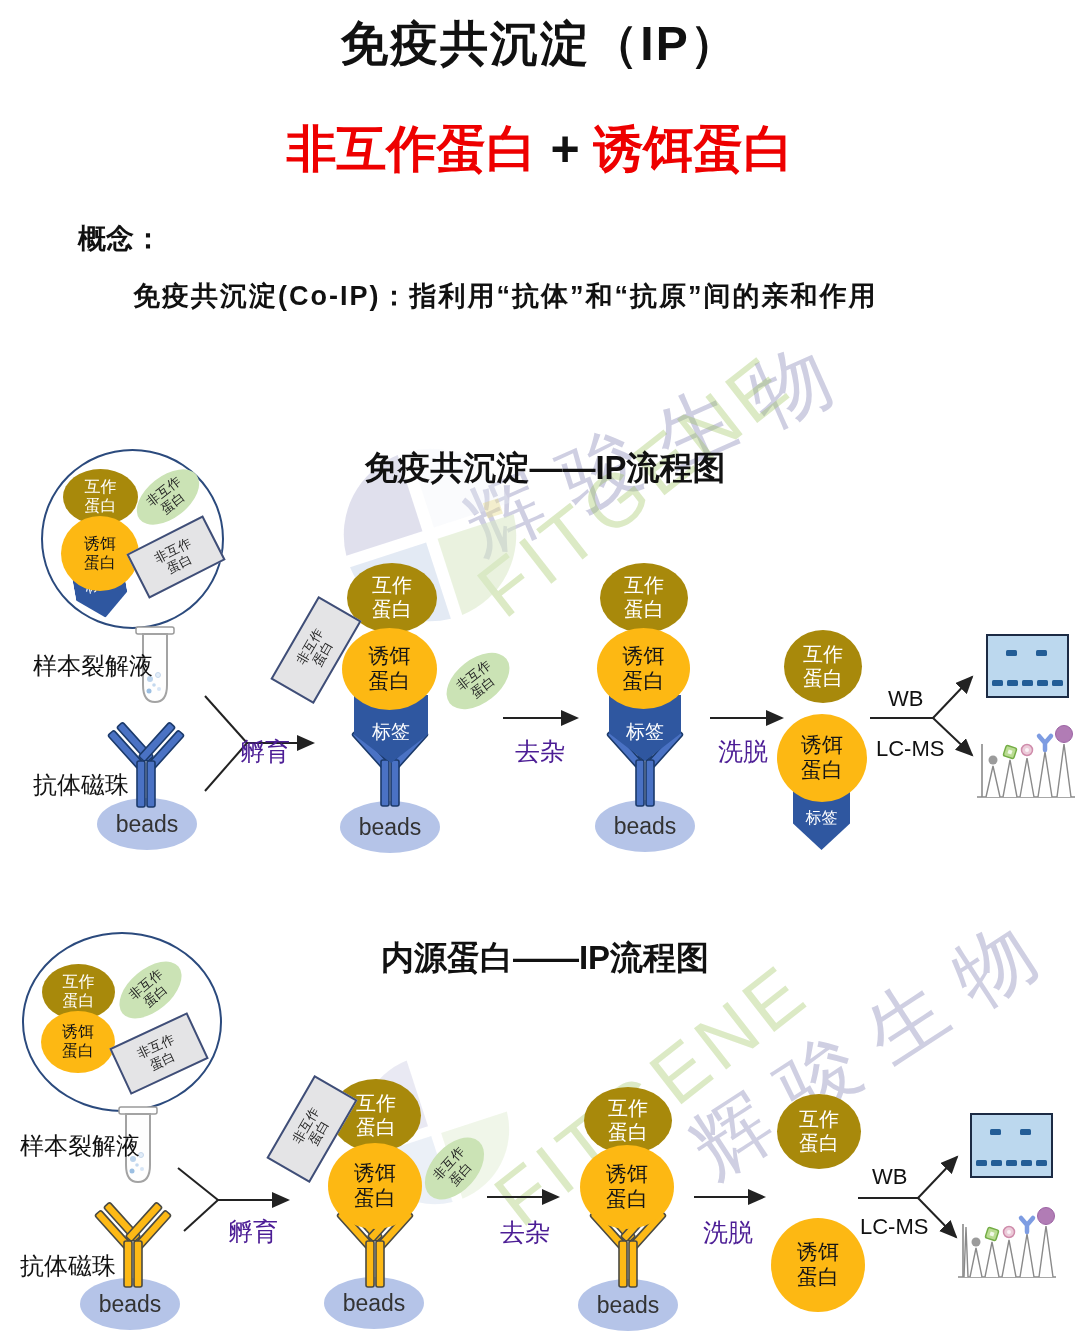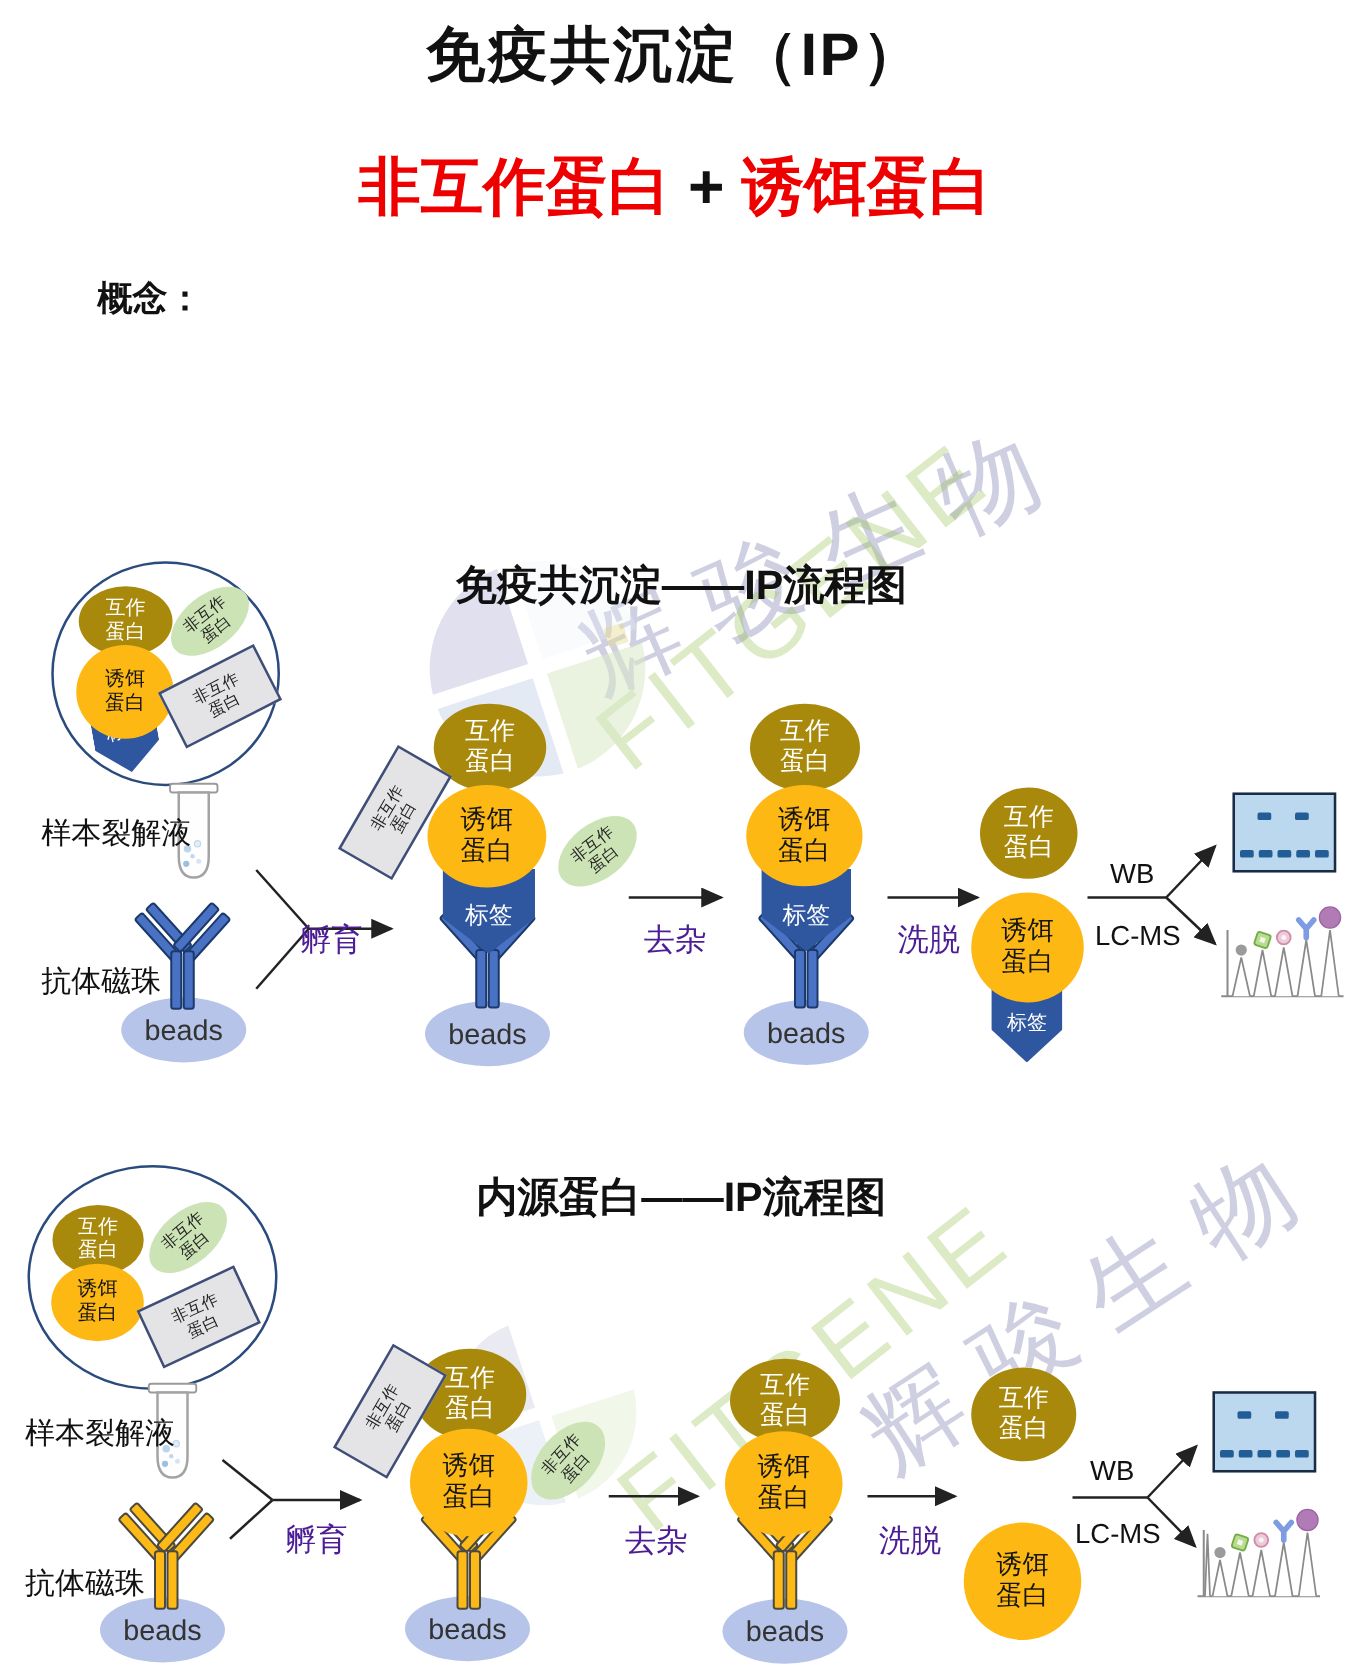--- a/index.html
+++ b/index.html
@@ -77,20 +77,21 @@
     <g transform="rotate(-18)" opacity="0.38">
       <path d="M-6,-6 L-86,-6 A86,86 0 0,1 -6,-86 Z" fill="#c7c7e0"></path>
       <path d="M6,6 L86,6 A86,86 0 0,1 6,86 Z" fill="#d9e9c6"></path>
       <path d="M-6,6 L-6,86 A86,86 0 0,1 -86,6 Z" fill="#cdd9ec"></path>
     </g>
   </svg>
 
   <div class="abs main-title">免疫共沉淀（IP）</div>
   <div class="abs sub-title"><span class="red">非互作蛋白</span><span class="plus"> + </span><span class="red">诱饵蛋白</span></div>
   <div class="abs concept">概念：</div>
+  <div class="abs para" style="left:133px;top:278px;">免疫共沉淀(Co-IP)：指利用“抗体”和“抗原”间的亲和作用</div>
 
   <svg class="abs" style="left:0;top:0;pointer-events:none;" width="1080" height="1342">
     <defs>
       <marker id="arr" markerWidth="10" markerHeight="8" refX="8" refY="4" orient="auto">
         <path d="M0,0 L9,4 L0,8 Z" fill="#222"></path>
       </marker>
     </defs>
     <g stroke="#222" stroke-width="2" fill="none">
       <path d="M205,696 L247,743"></path>
       <path d="M205,791 L247,743"></path>

